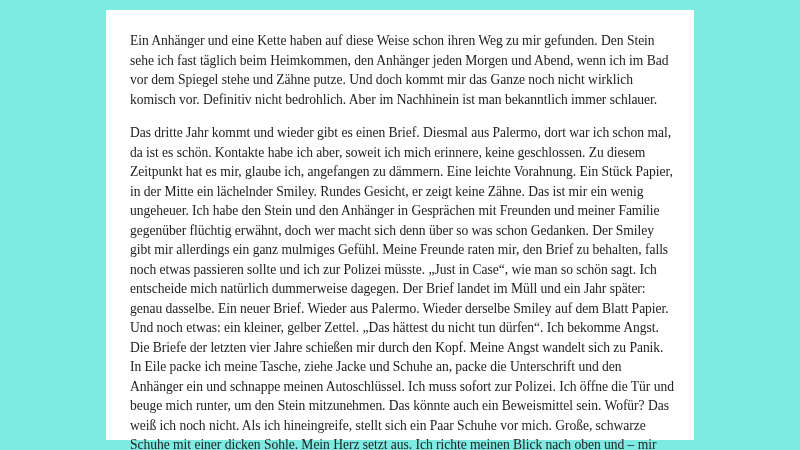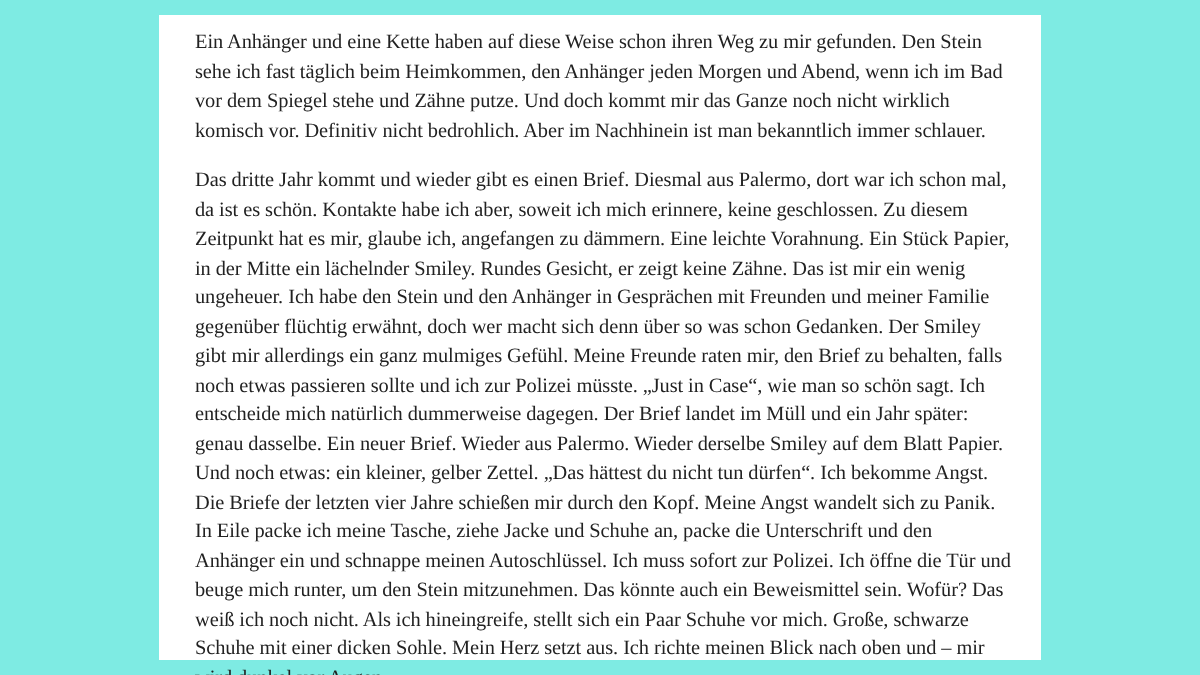--- a/index.html
+++ b/index.html
@@ -14,21 +14,21 @@
       position: relative;
     }
     .page {
       position: absolute;
       left: 106px;
       top: 10px;
       width: 588px;
       height: 430px;
       background: #ffffff;
       box-sizing: border-box;
-      padding: 8px 20px 0 24px;
+      padding: 21px 20px 0 24px;
     }
     .page p {
       margin: 0 0 14px 0;
       font-family: "Liberation Serif", "DejaVu Serif", serif;
       font-size: 13.6px;
       line-height: 19.5px;
       color: #222222;
       letter-spacing: -0.05px;
     }
   </style>

